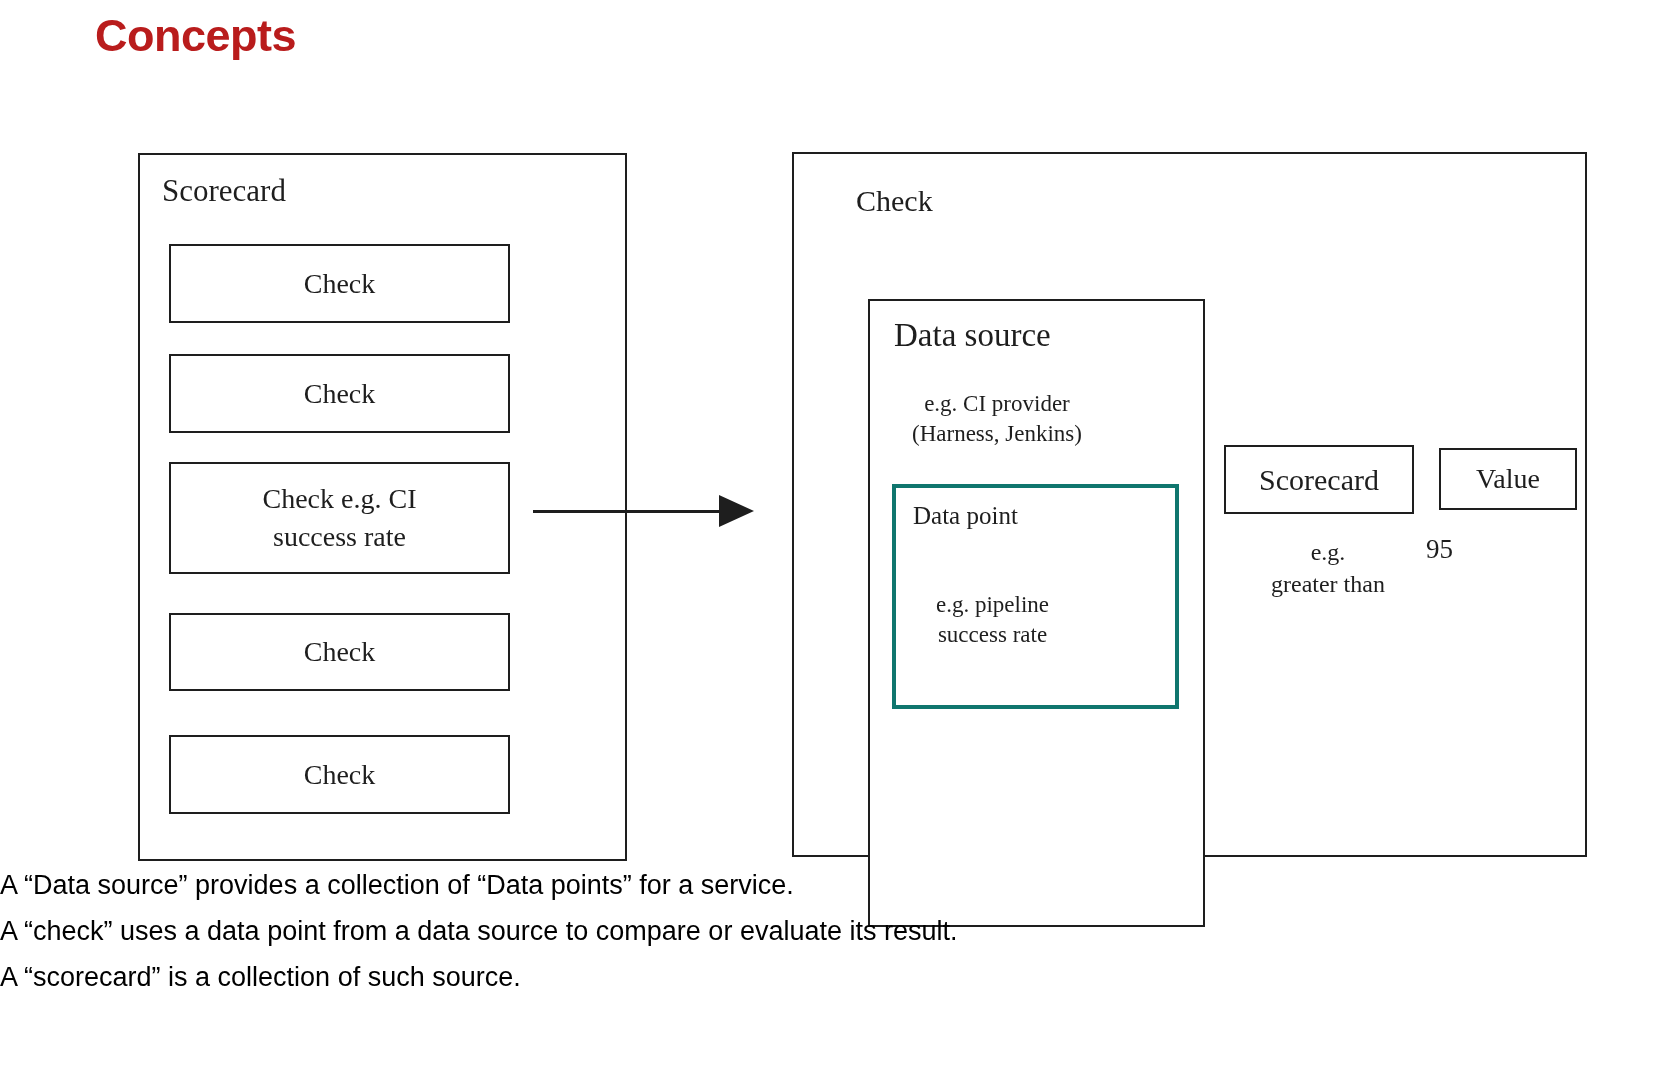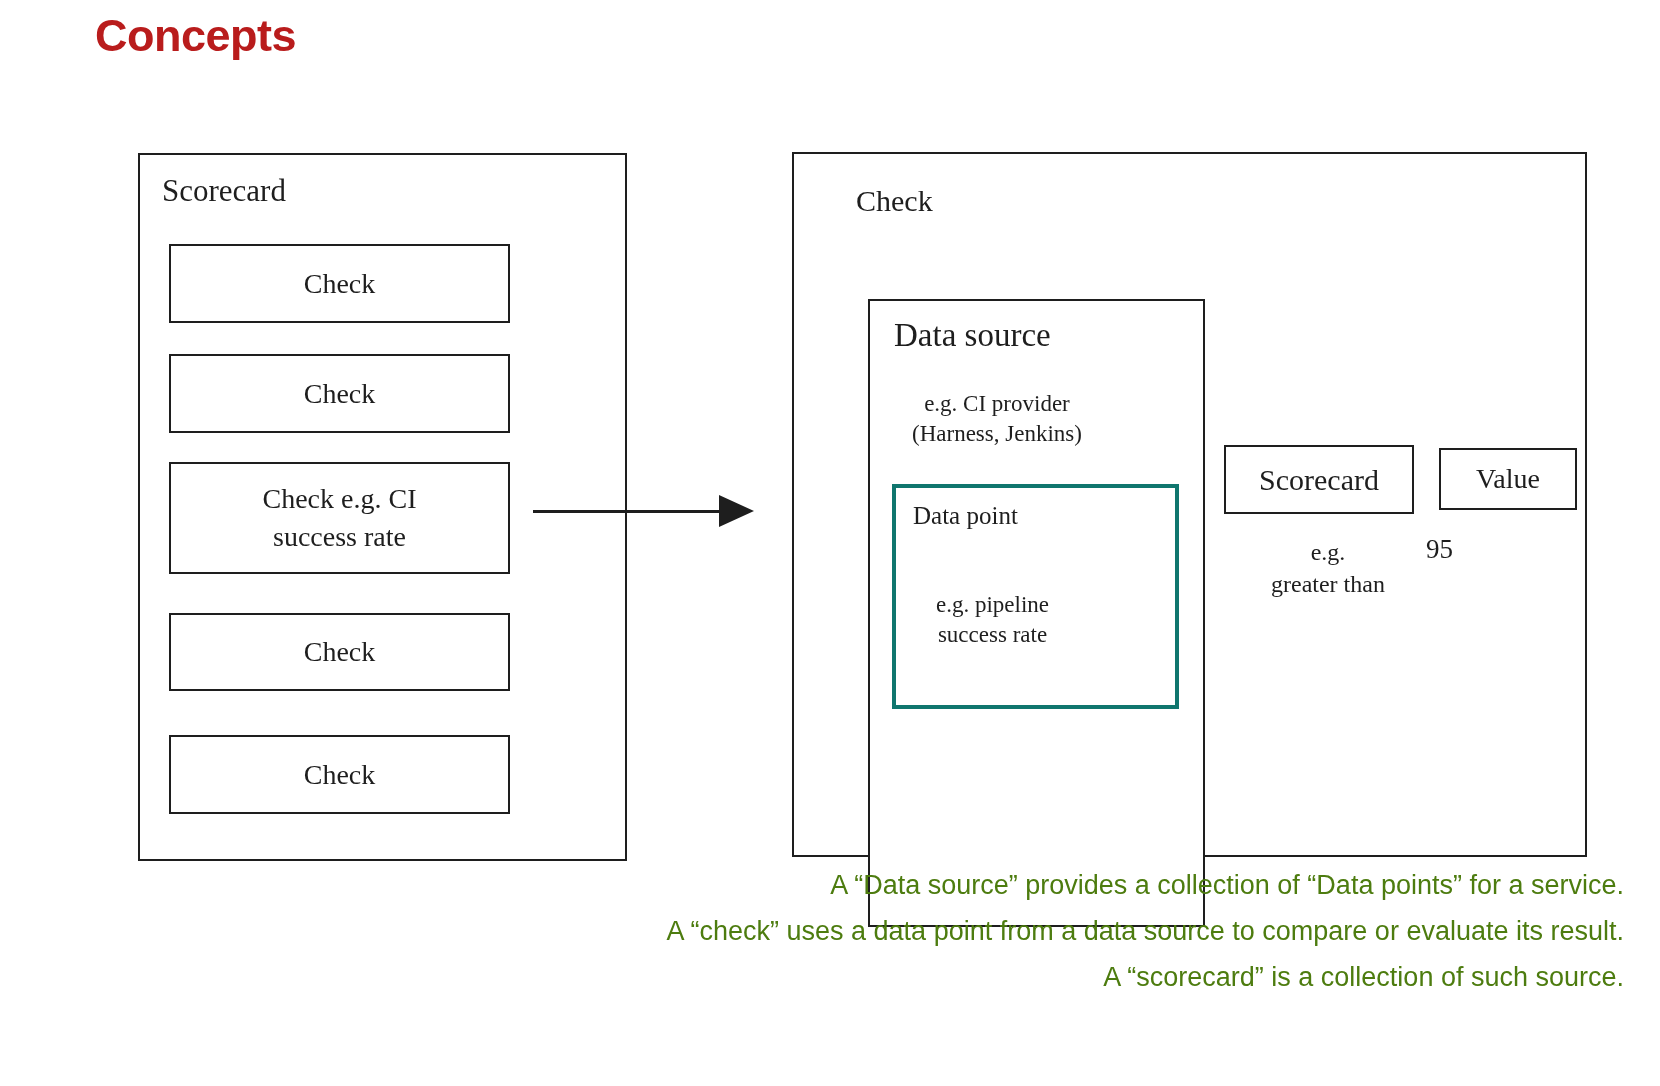--- a/index.html
+++ b/index.html
@@ -84,22 +84,22 @@
     display: flex; align-items: center; justify-content: center; font-size: 30px; }
   .value-box { position: absolute; left: 645px; top: 294px; width: 138px; height: 62px; border: 2px solid #1e1e1e; background: #fff;
     display: flex; align-items: center; justify-content: center; font-size: 28px; }
   .operator-example { position: absolute; left: 443px; top: 382px; font-size: 24px; line-height: 32px; white-space: pre-line; margin-left: 34px; }
   .value-example { position: absolute; left: 632px; top: 380px; width: 138px; text-align: left; font-size: 27px; }
   
   .footer-text {
     position: absolute;
     left: 0; top: 862px;
     width: 1624px;
-    text-align: right;
-    color: #4d7c0f;
+    text-align: left;
+    color: #000000;
     font-size: 27px;
     line-height: 46px;
     font-family: "Liberation Sans", sans-serif;
   }
 </style>
 </head>
 <body>
 
 <div class="page">
 

